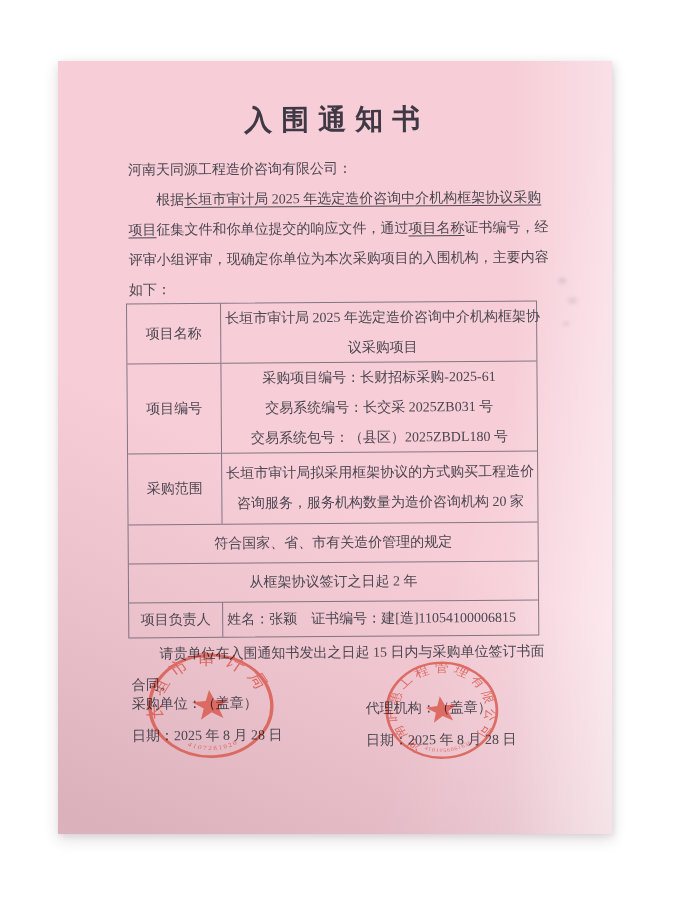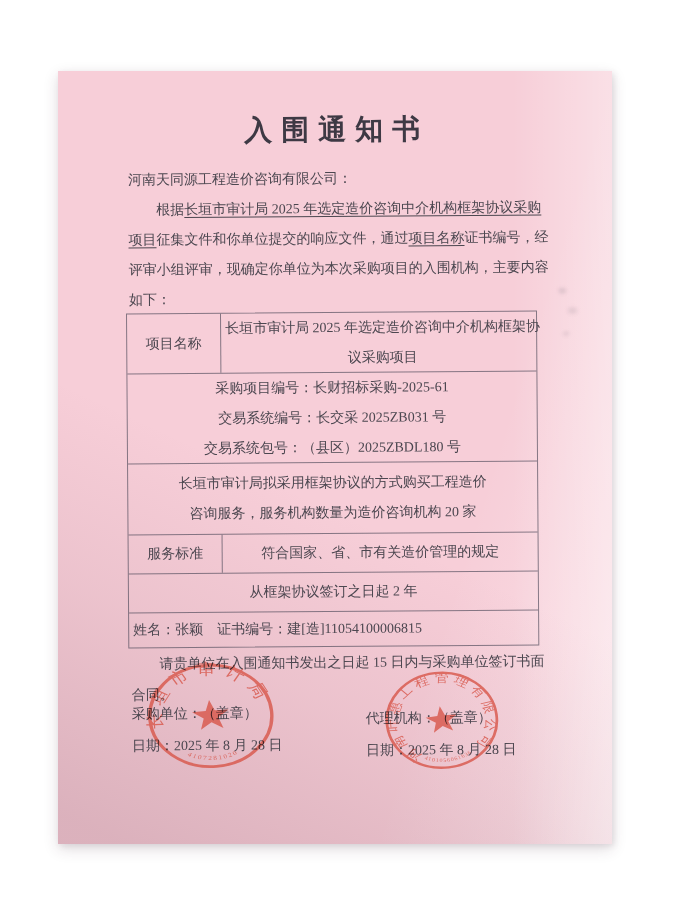--- a/index.html
+++ b/index.html
@@ -2,21 +2,21 @@
 <html style="--paper: #f7ced8; --ink: #4c4750;"><head>
 <meta charset="utf-8">
 <style>
   html,body{margin:0;padding:0;}
   body{
     width:680px;height:906px;background:#ffffff;position:relative;overflow:hidden;
     font-family:"Liberation Serif","DejaVu Serif",serif;
   }
   .photo{position:absolute;inset:0;background:#ffffff;}
   .paper{
-    position:absolute;left:58px;top:71px;width:554px;height:773px;
+    position:absolute;left:58px;top:61px;width:554px;height:773px;
     background:
       linear-gradient(90deg, rgba(0,0,0,0) 82%, rgba(255,255,255,.35) 99%),
       linear-gradient(205deg, rgba(140,95,110,0) 55%, rgba(140,95,110,.10) 74%, rgba(140,95,110,.26) 97%),
       linear-gradient(287deg, rgba(255,248,250,.45) 0%, rgba(255,255,255,0) 30%),
       var(--paper,#f7ced8);
     box-shadow:0 5px 14px rgba(70,40,55,.16), 2px 2px 6px rgba(70,40,55,.10);
   }
   .content{
     position:absolute;inset:0;color:var(--ink,#4c4750);
     transform:rotate(-0.4deg);transform-origin:50% 50%;
@@ -83,44 +83,46 @@
 
       <div class="doc-table" id="doc-table">
           <div class="t-row" style="height: 59px;">
             <div class="t-label">项目名称</div>
             <div class="t-value center">
               <div class="v-line">长垣市审计局 2025 年选定造价咨询中介机构框架协</div>
               <div class="v-line">议采购项目</div>
             </div>
           </div>
           <div class="t-row" style="height: 89px;">
+            <div class="t-label">项目编号</div>
             <div class="t-value center">
               <div class="v-line">采购项目编号：长财招标采购-2025-61</div>
               <div class="v-line">交易系统编号：长交采 2025ZB031 号</div>
               <div class="v-line">交易系统包号：（县区）2025ZBDL180 号</div>
             </div>
           </div>
           <div class="t-row" style="height: 70px;">
+            <div class="t-label">采购范围</div>
             <div class="t-value center">
               <div class="v-line">长垣市审计局拟采用框架协议的方式购买工程造价</div>
               <div class="v-line">咨询服务，服务机构数量为造价咨询机构 20 家</div>
             </div>
           </div>
           <div class="t-row" style="height: 38px;">
-            <div class="t-label">服务标准</div>
             <div class="t-value center">
               <div class="v-line">符合国家、省、市有关造价管理的规定</div>
             </div>
           </div>
           <div class="t-row" style="height: 38px;">
             <div class="t-value center">
               <div class="v-line">从框架协议签订之日起 2 年</div>
             </div>
           </div>
           <div class="t-row" style="height: 34px;">
+            <div class="t-label">项目负责人</div>
             <div class="t-value left">
               <div class="v-line">姓名：张颖　证书编号：建[造]11054100006815</div>
             </div>
           </div>
         </div>
 
       <div class="closing">
         <div class="doc-line indent">请贵单位在入围通知书发出之日起 15 日内与采购单位签订书面</div>
         <div class="doc-line">合同。</div>
       </div>

